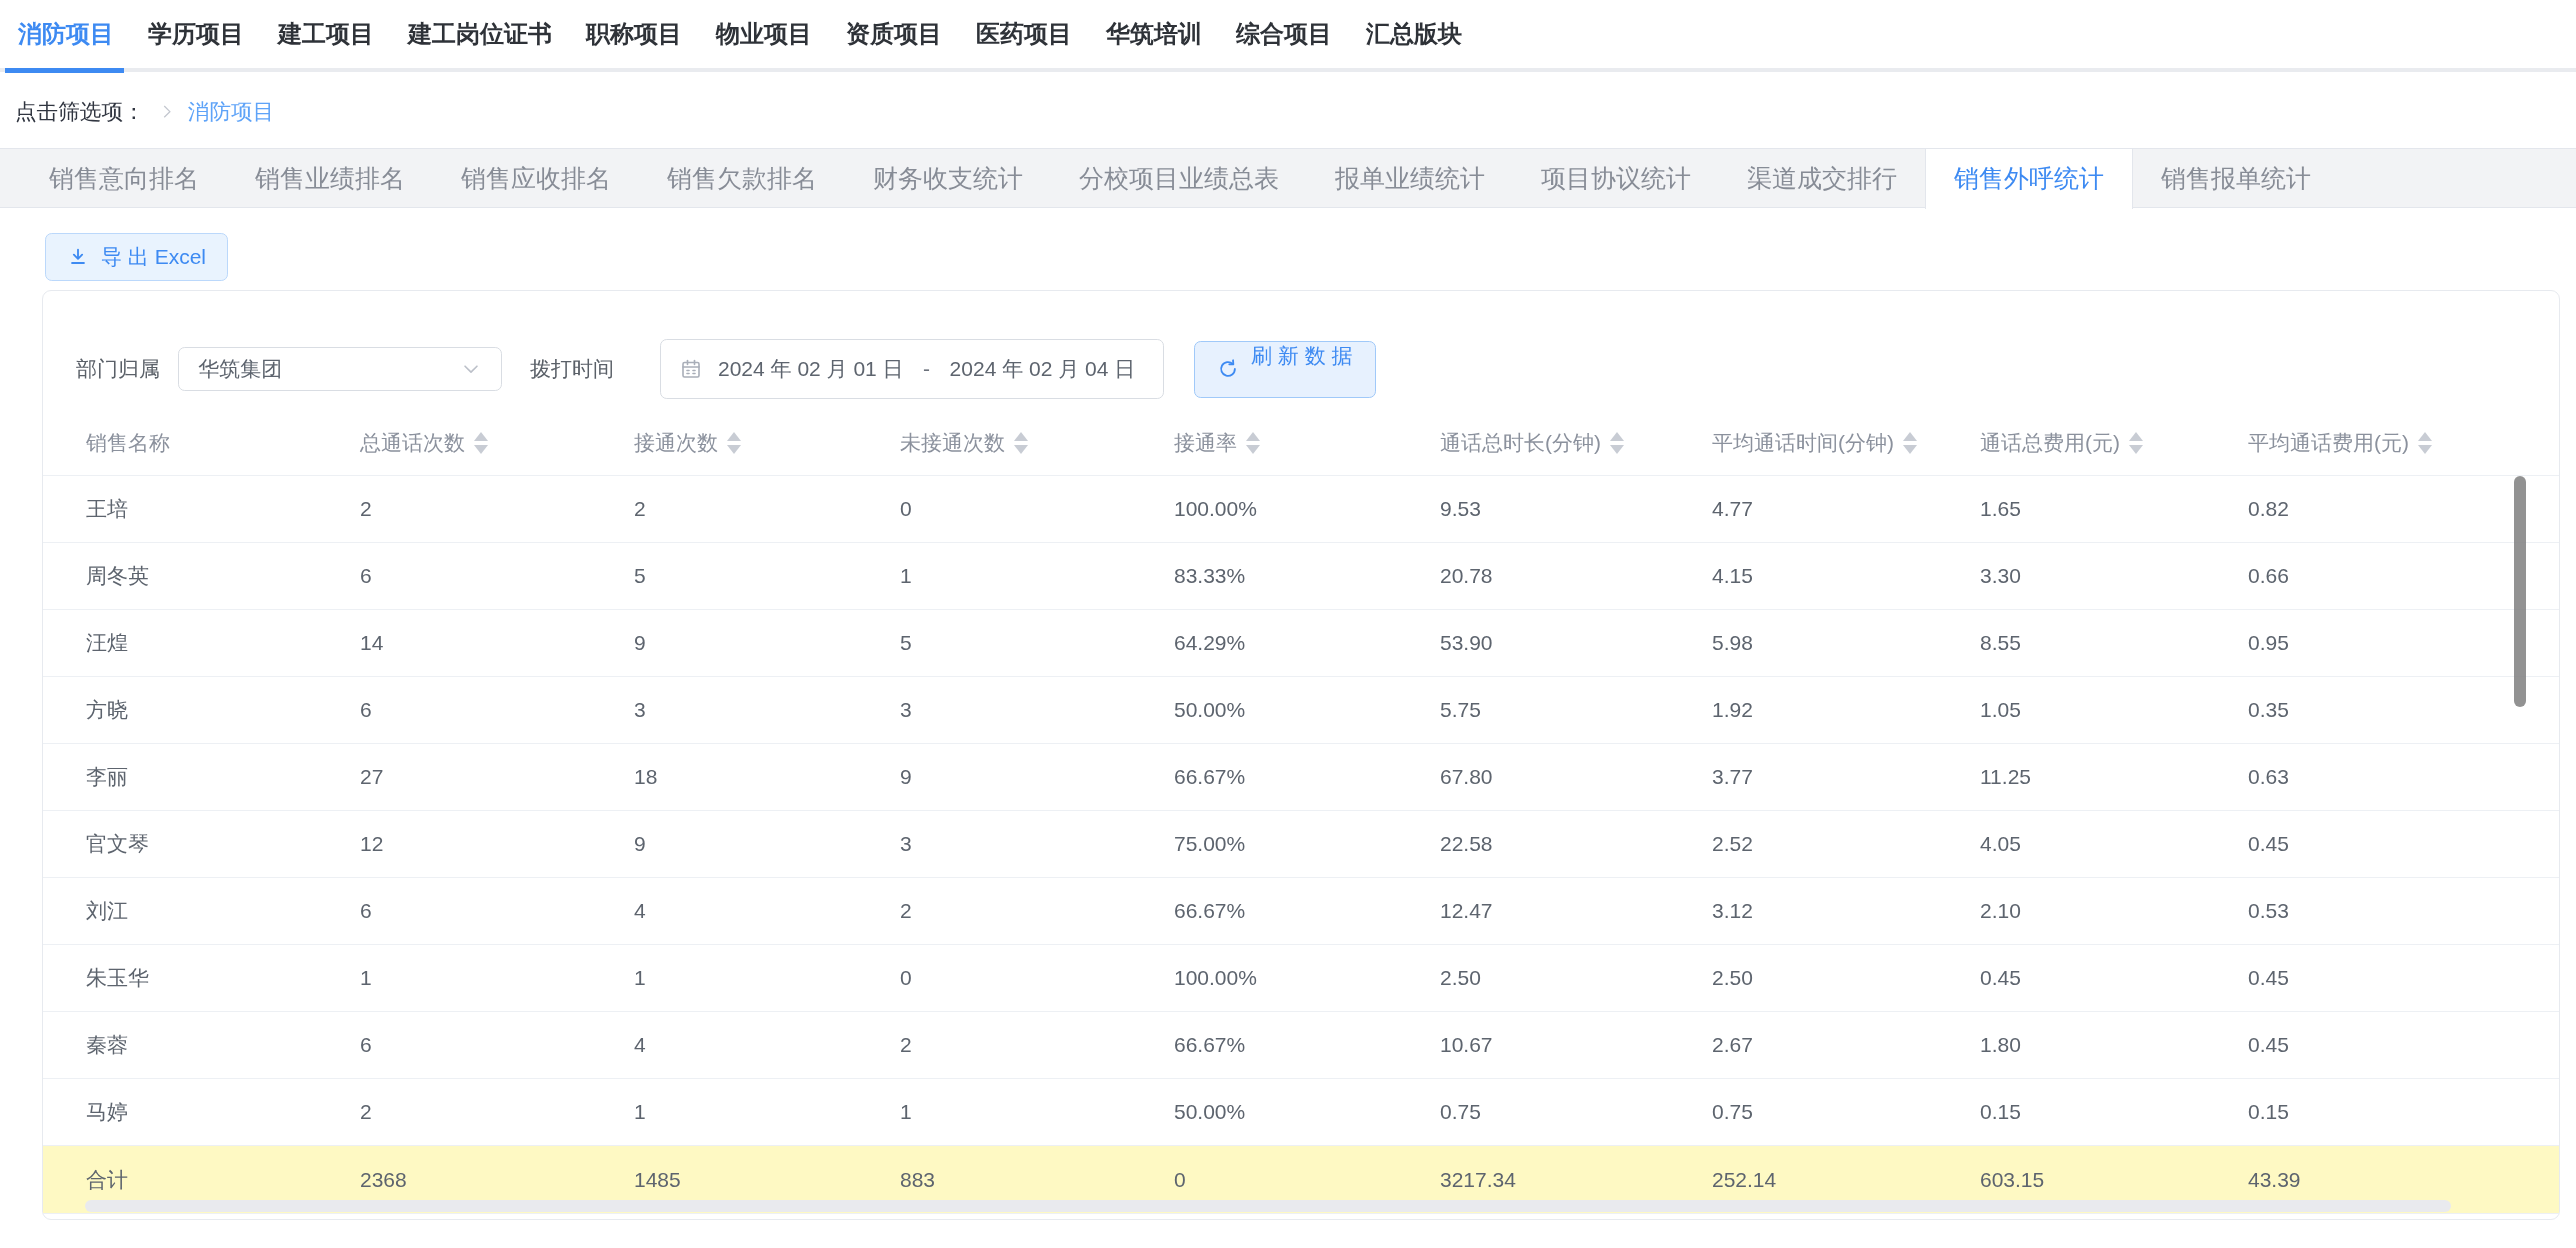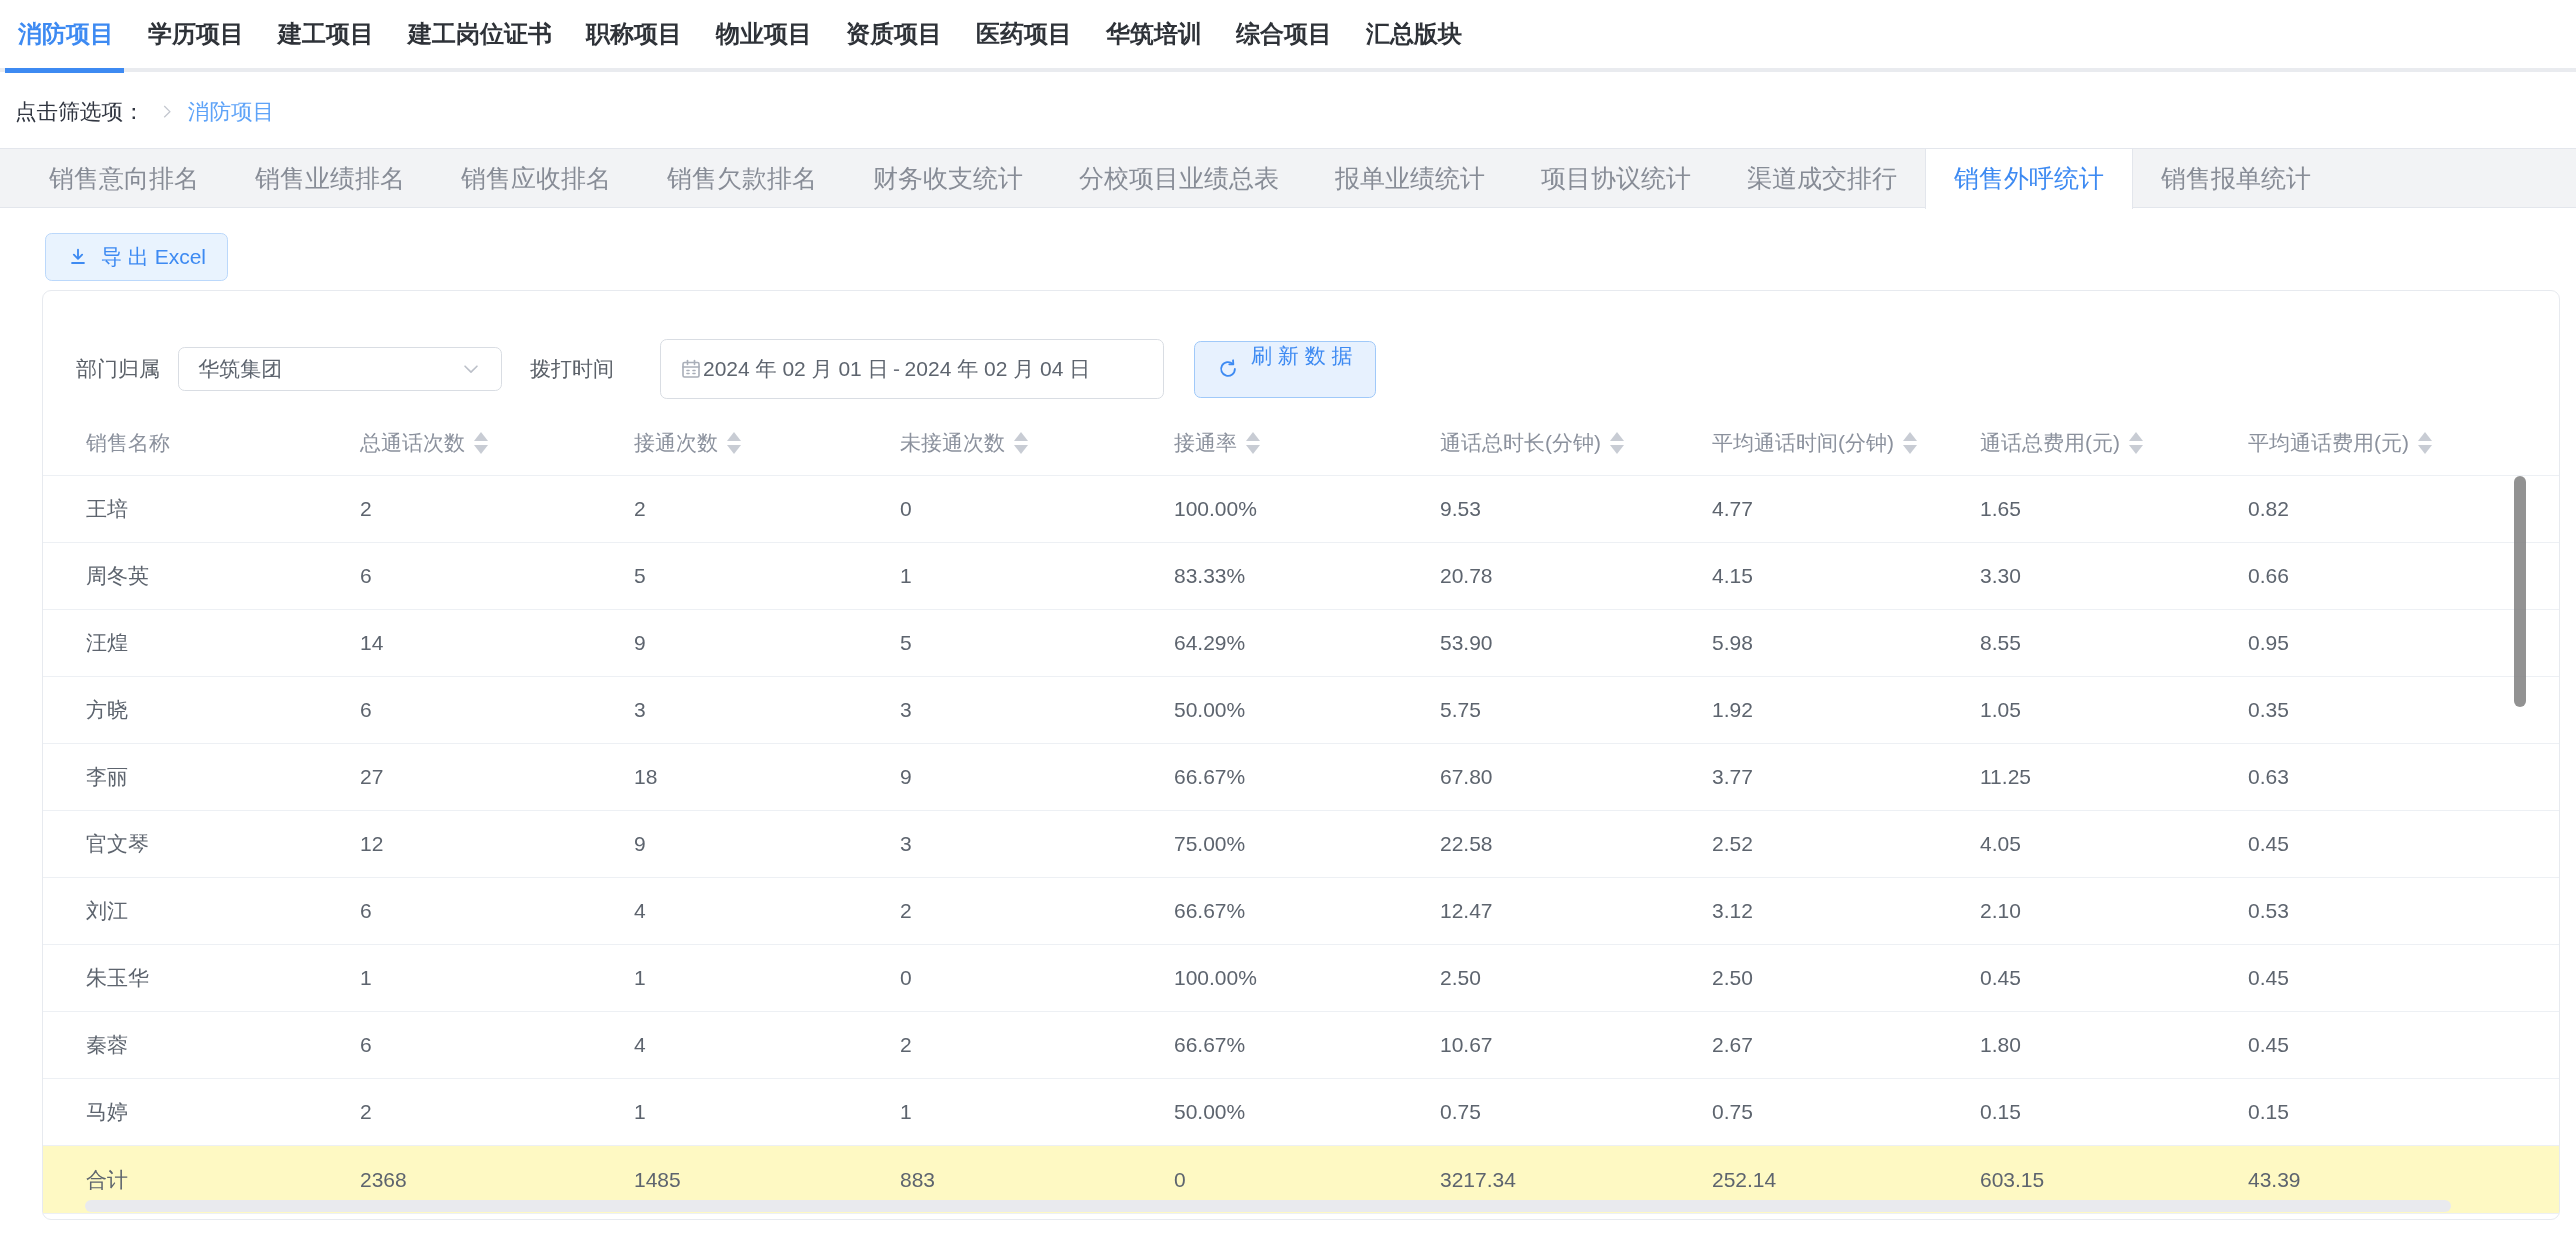--- a/index.html
+++ b/index.html
@@ -42,21 +42,21 @@
   .card{position:relative;margin:9px 0 0 42px;width:2518px;height:930px;
         border:1.5px solid #e7eaef;border-radius:9px;background:#fff;box-sizing:border-box;}
 
   
   .filters{display:flex;align-items:center;margin:48px 0 0 33px;font-size:21px;}
   .f-label{color:#5a6068;margin-right:18px;white-space:nowrap;}
   .select{width:324px;height:44px;border:1.5px solid #d9dde3;border-radius:6.7px;
           display:flex;align-items:center;justify-content:space-between;
           padding:0 19.3px;box-sizing:border-box;color:#5d646e;cursor:pointer;}
   .date-range{width:504px;height:60px;border:1.5px solid #d9dde3;border-radius:6.7px;
-          display:flex;align-items:center;padding:0 18px;margin-left:28px;
+          display:flex;align-items:center;gap:15px;padding:0 18px;margin-left:28px;
           box-sizing:border-box;color:#5d646e;cursor:pointer;}
   .date-range .sep{color:#6b717b;padding:0 4.5px;}
   .refresh-btn{display:inline-flex;gap:12px;height:57px;
           margin-left:30px;padding:0 22px;background:#e7f1fe;border:1.5px solid #a0c9f9;
           border-radius:6.7px;color:#3d8af2;font-size:21px;cursor:pointer;}
 
   
   .table{margin:12px 0 0 0;position:relative;}
   .grid{display:grid;grid-template-columns:274px 274px 266px 274px 266px 272px 268px 268px 1fr;
         padding-left:43px;box-sizing:border-box;}

